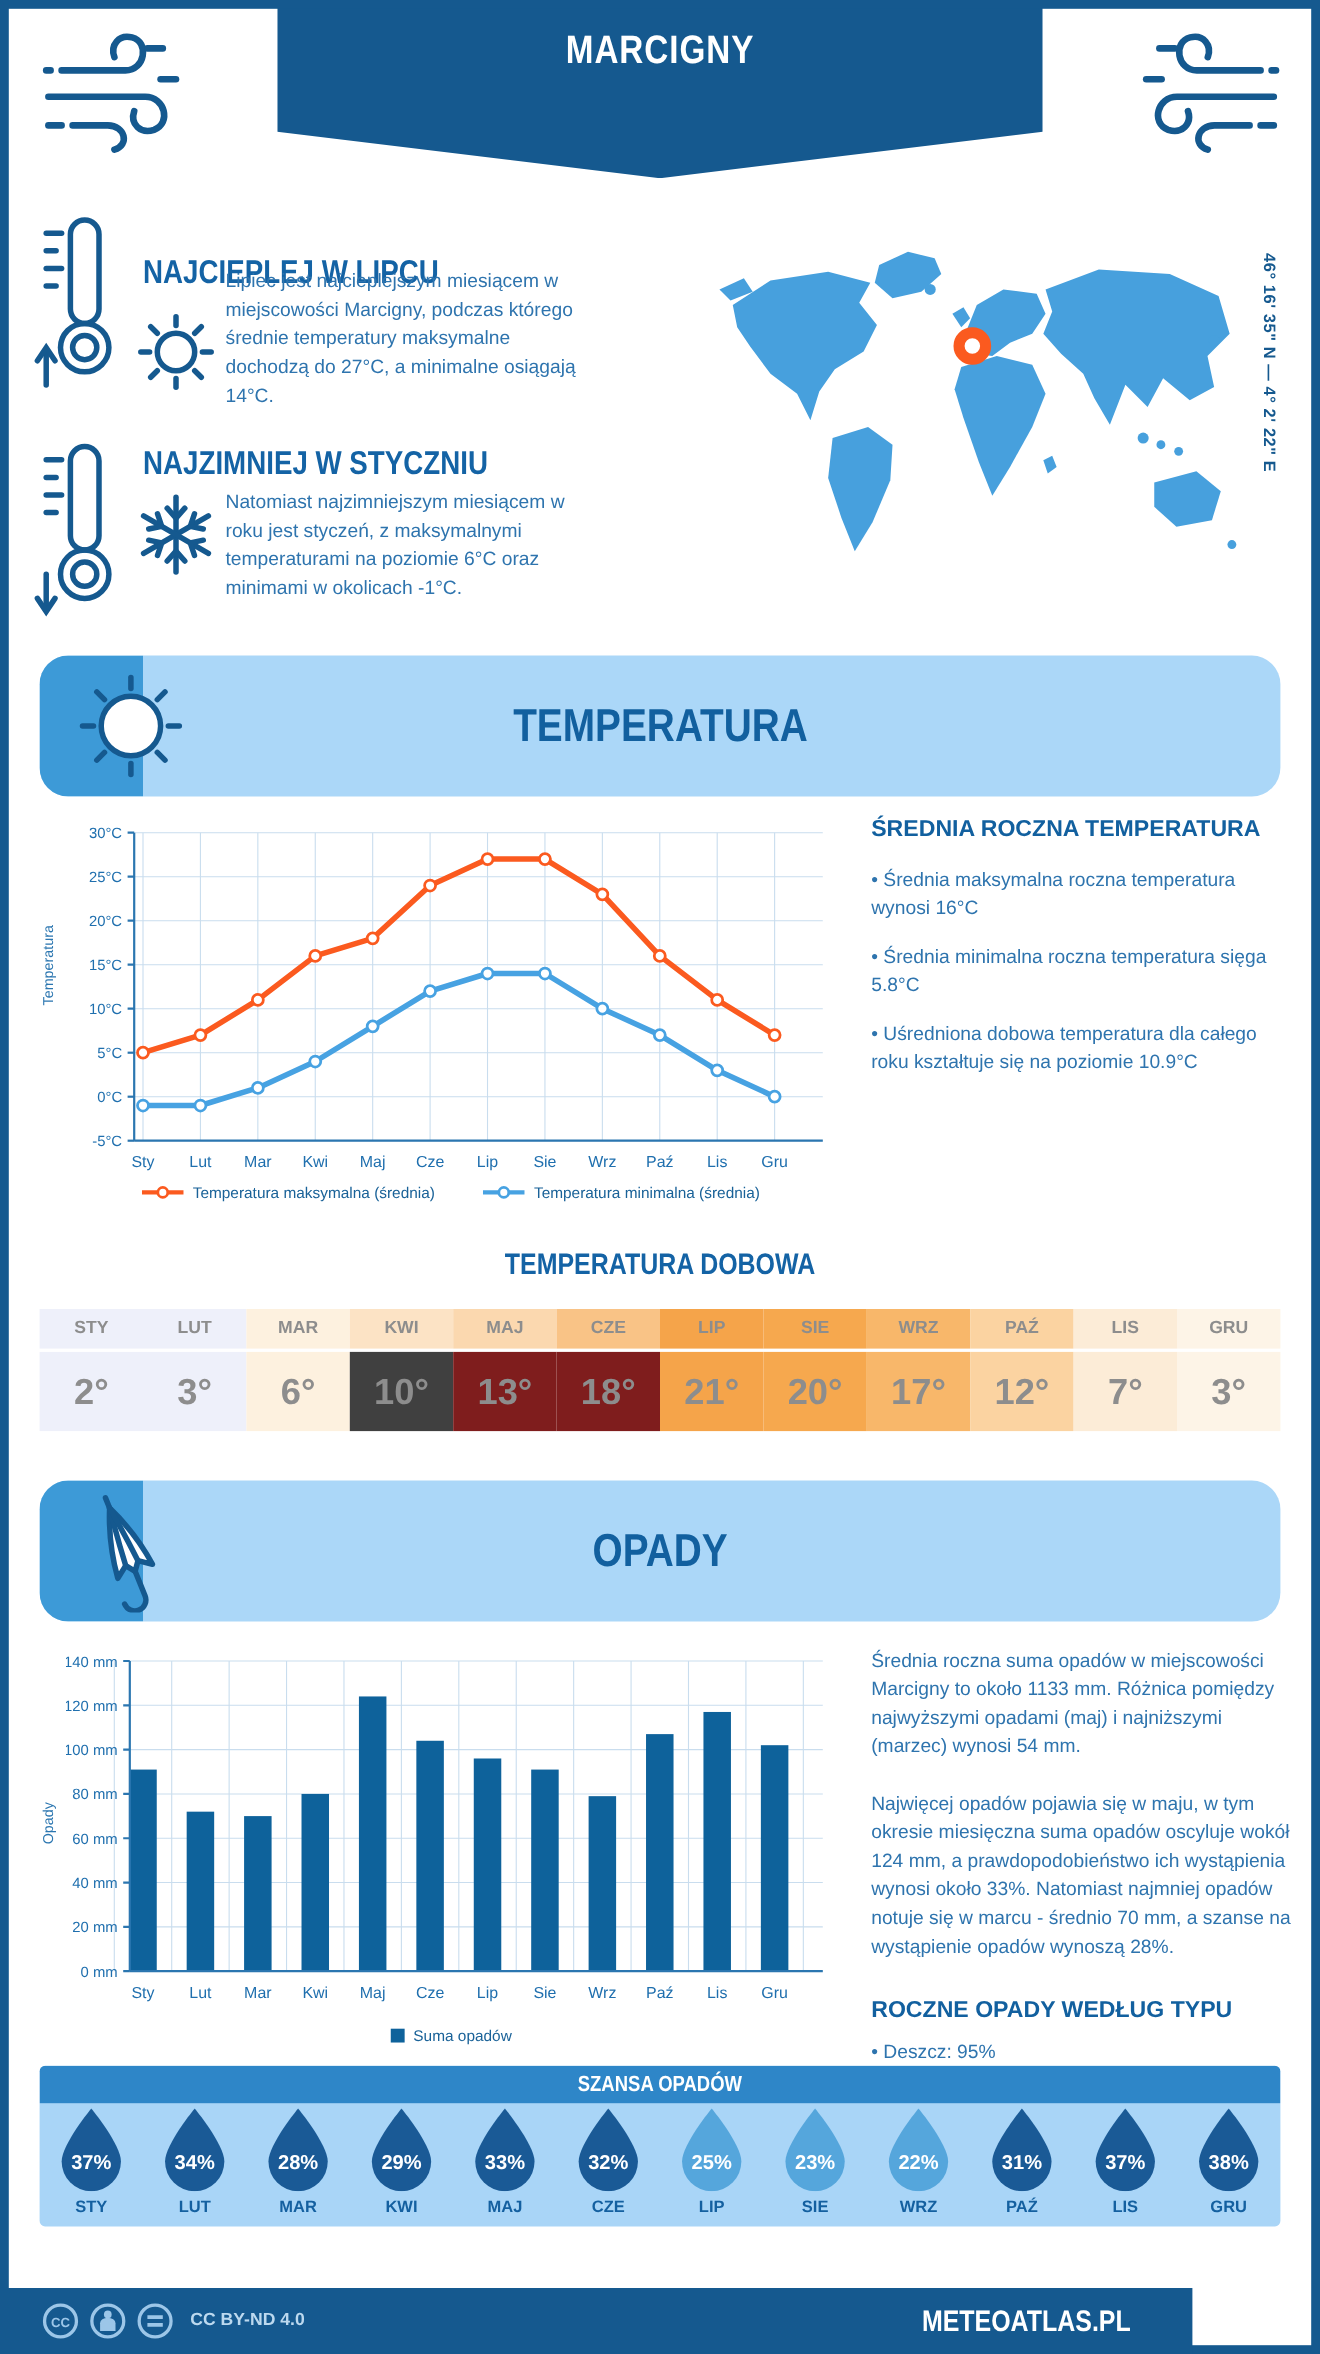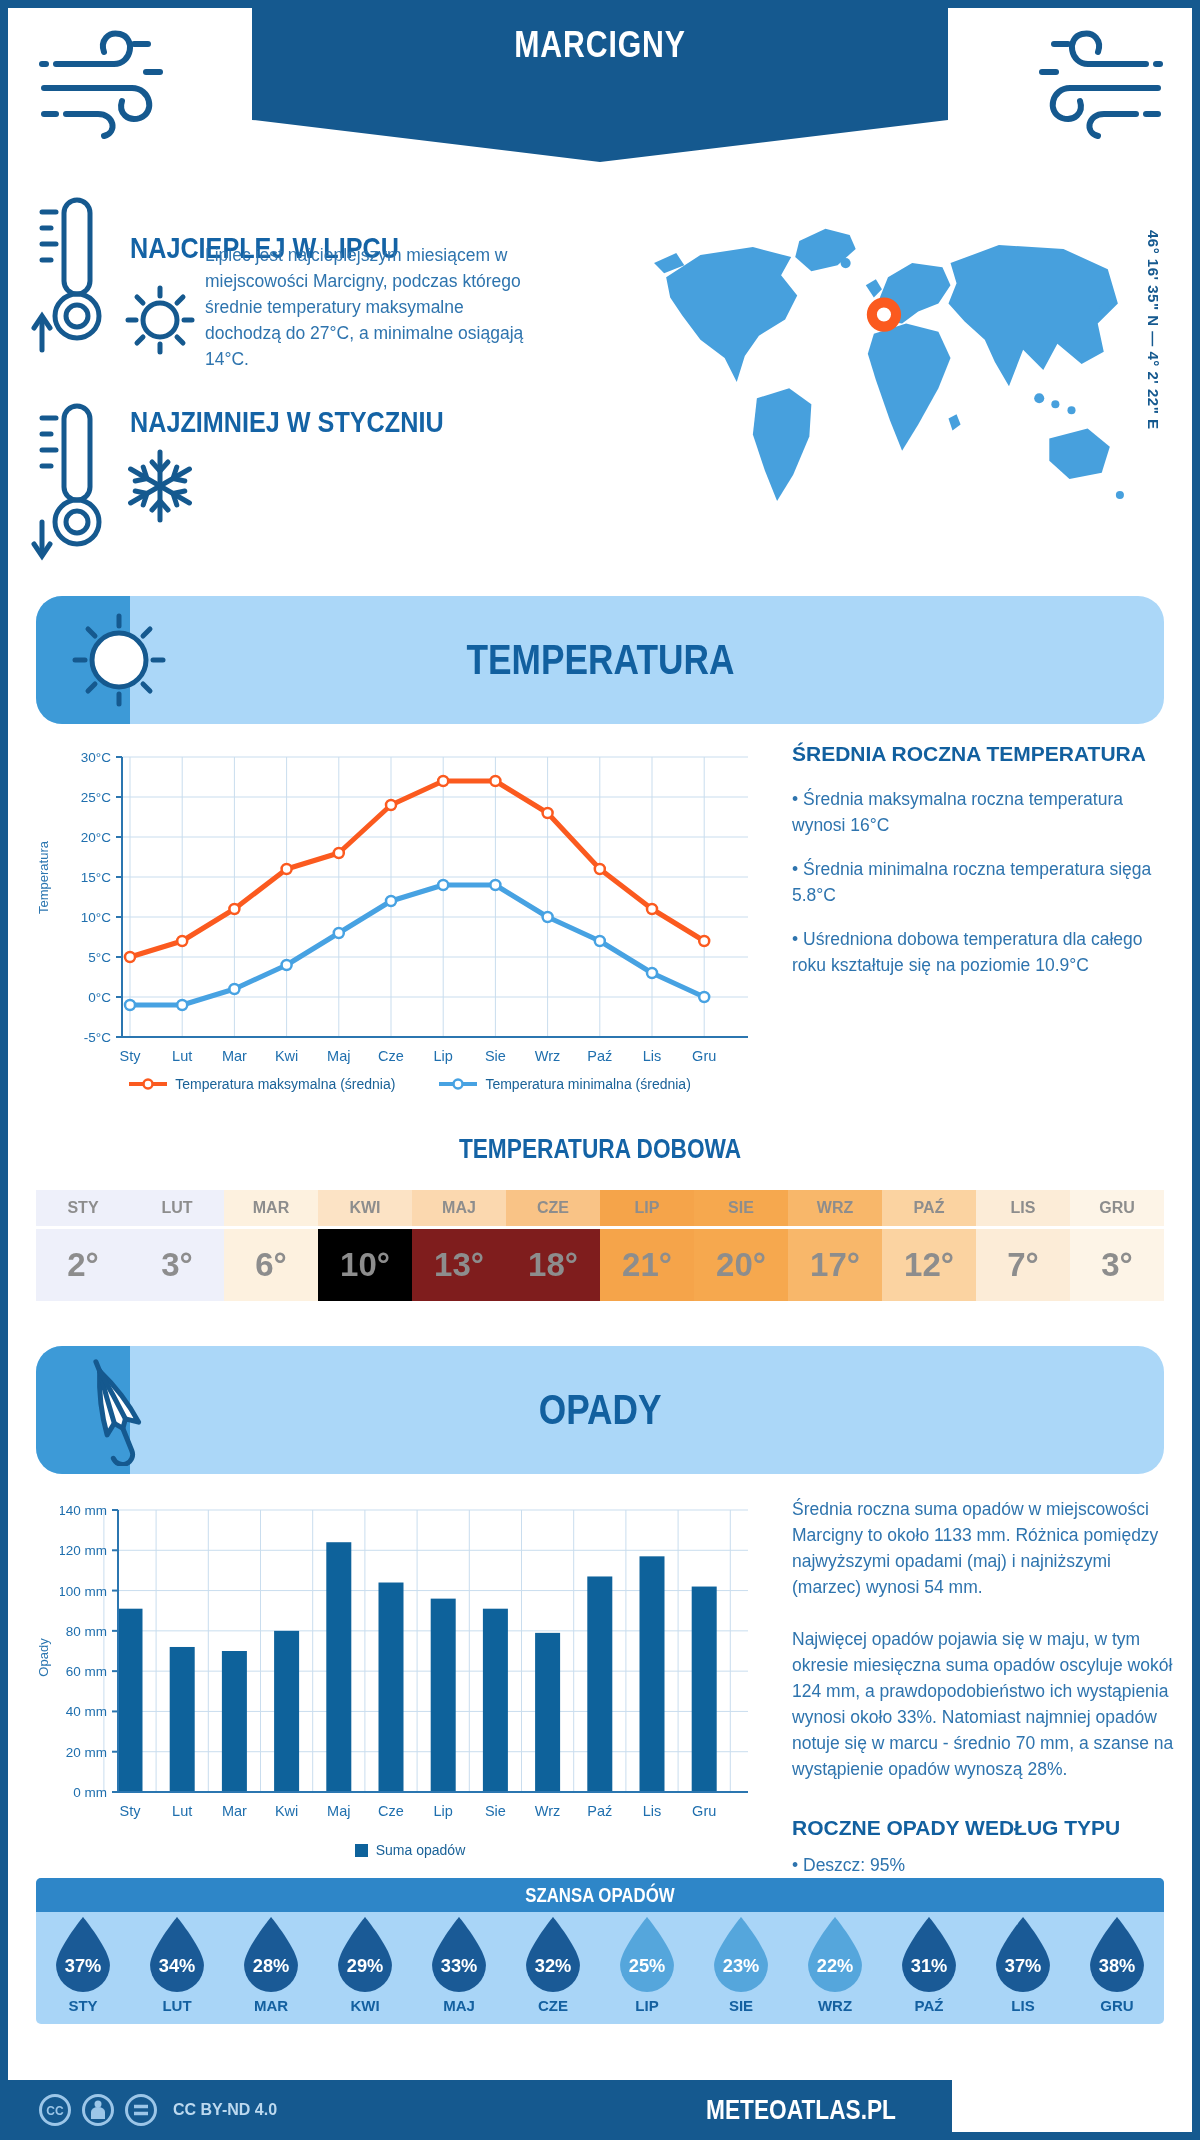--- a/index.html
+++ b/index.html
@@ -46,21 +46,21 @@
 
   
   .chance{left:36px;top:1878px;width:1128px;height:146px;border-radius:5px;overflow:hidden;background:#a9d5f7;}
   .chance .ch-head{height:34px;background:#2e86c8;color:#fff;font-weight:bold;font-size:20px;
     display:flex;align-items:center;justify-content:center;}
   .chance .drops{display:flex;padding-top:3px;}
   .chance .col{flex:1 1 0;text-align:center;}
   .chance .mon{font-size:15px;font-weight:bold;color:#1460a0;margin-top:1px;}
 
   
-  .footer{left:0;top:2080px;width:952px;height:60px;background:#15598f;display:flex;
+  .footer{left:0;top:2080px;width:1084px;height:60px;background:#15598f;display:flex;
     align-items:center;justify-content:space-between;padding:0 38px;z-index:45;}
   .footer .lic{display:flex;align-items:center;gap:9px;color:#bcd9ef;font-weight:bold;font-size:16px;}
   .footer .site{color:#fff;font-size:27px;font-weight:bold;}
 </style>
 </head>
 <body>
 
 <div class="page">
   <div class="frame"></div>
 
@@ -139,20 +139,21 @@
         <line x1="36" y1="8" x2="36" y2="76"></line>
         <path d="M28 18 L36 27 L44 18"></path>
         <path d="M28 66 L36 57 L44 66"></path>
       </g>
     <g transform="rotate(120 36 42)">
         <line x1="36" y1="8" x2="36" y2="76"></line>
         <path d="M28 18 L36 27 L44 18"></path>
         <path d="M28 66 L36 57 L44 66"></path>
       </g>
   </svg>
+  <div class="abs body-text" style="left:205px;top:443px;width:345px;">Natomiast najzimniejszym miesiącem w roku jest styczeń, z maksymalnymi temperaturami na poziomie 6°C oraz minimami w okolicach -1°C.</div>
 
   <svg class="abs" style="left:648px;top:210px;" width="484" height="320" viewBox="0 0 480 316">
     <g fill="#47a0dd">
       <path d="M150 30 l26 -12 24 6 6 14 -18 16 -26 6 -16 -14 z"></path>
       <path d="M6 52 l22 -10 8 12 -20 8 z"></path>
       <path d="M18 66 L52 44 L104 36 L142 46 L132 64 L148 84 L136 108 L110 124 L96 144 L88 170 L76 146 L52 128 L34 104 L22 86 Z"></path>
       <path d="M108 186 L140 176 L162 192 L160 224 L144 262 L128 288 L116 258 L104 222 Z"></path>
       <circle cx="196" cy="52" r="5"></circle>
       <path d="M216 74 l10 -6 6 10 -8 8 z"></path>
       <path d="M226 96 L238 66 L262 52 L292 56 L300 74 L288 92 L268 100 L252 112 L236 110 Z"></path>
@@ -308,21 +309,21 @@
         <div class="cell" style="background: rgb(246, 168, 78);">SIE</div>
         <div class="cell" style="background: rgb(248, 183, 106);">WRZ</div>
         <div class="cell" style="background: rgb(251, 211, 161);">PAŹ</div>
         <div class="cell" style="background: rgb(252, 236, 215);">LIS</div>
         <div class="cell" style="background: rgb(253, 244, 231);">GRU</div>
       </div>
     <div class="row vrow" id="temp-table-values">
         <div class="cell" style="background: rgb(238, 240, 250);">2°</div>
         <div class="cell" style="background: rgb(238, 240, 250);">3°</div>
         <div class="cell" style="background: rgb(253, 241, 223);">6°</div>
-        <div class="cell" style="background: #000000;">10°</div>
+        <div class="cell" style="background: #404040;">10°</div>
         <div class="cell" style="background: #7f1d1d;">13°</div>
         <div class="cell" style="background: #7f1d1d;">18°</div>
         <div class="cell" style="background: rgb(245, 164, 74);">21°</div>
         <div class="cell" style="background: rgb(246, 168, 78);">20°</div>
         <div class="cell" style="background: rgb(248, 183, 106);">17°</div>
         <div class="cell" style="background: rgb(251, 211, 161);">12°</div>
         <div class="cell" style="background: rgb(252, 236, 215);">7°</div>
         <div class="cell" style="background: rgb(253, 244, 231);">3°</div>
       </div>
   </div>

